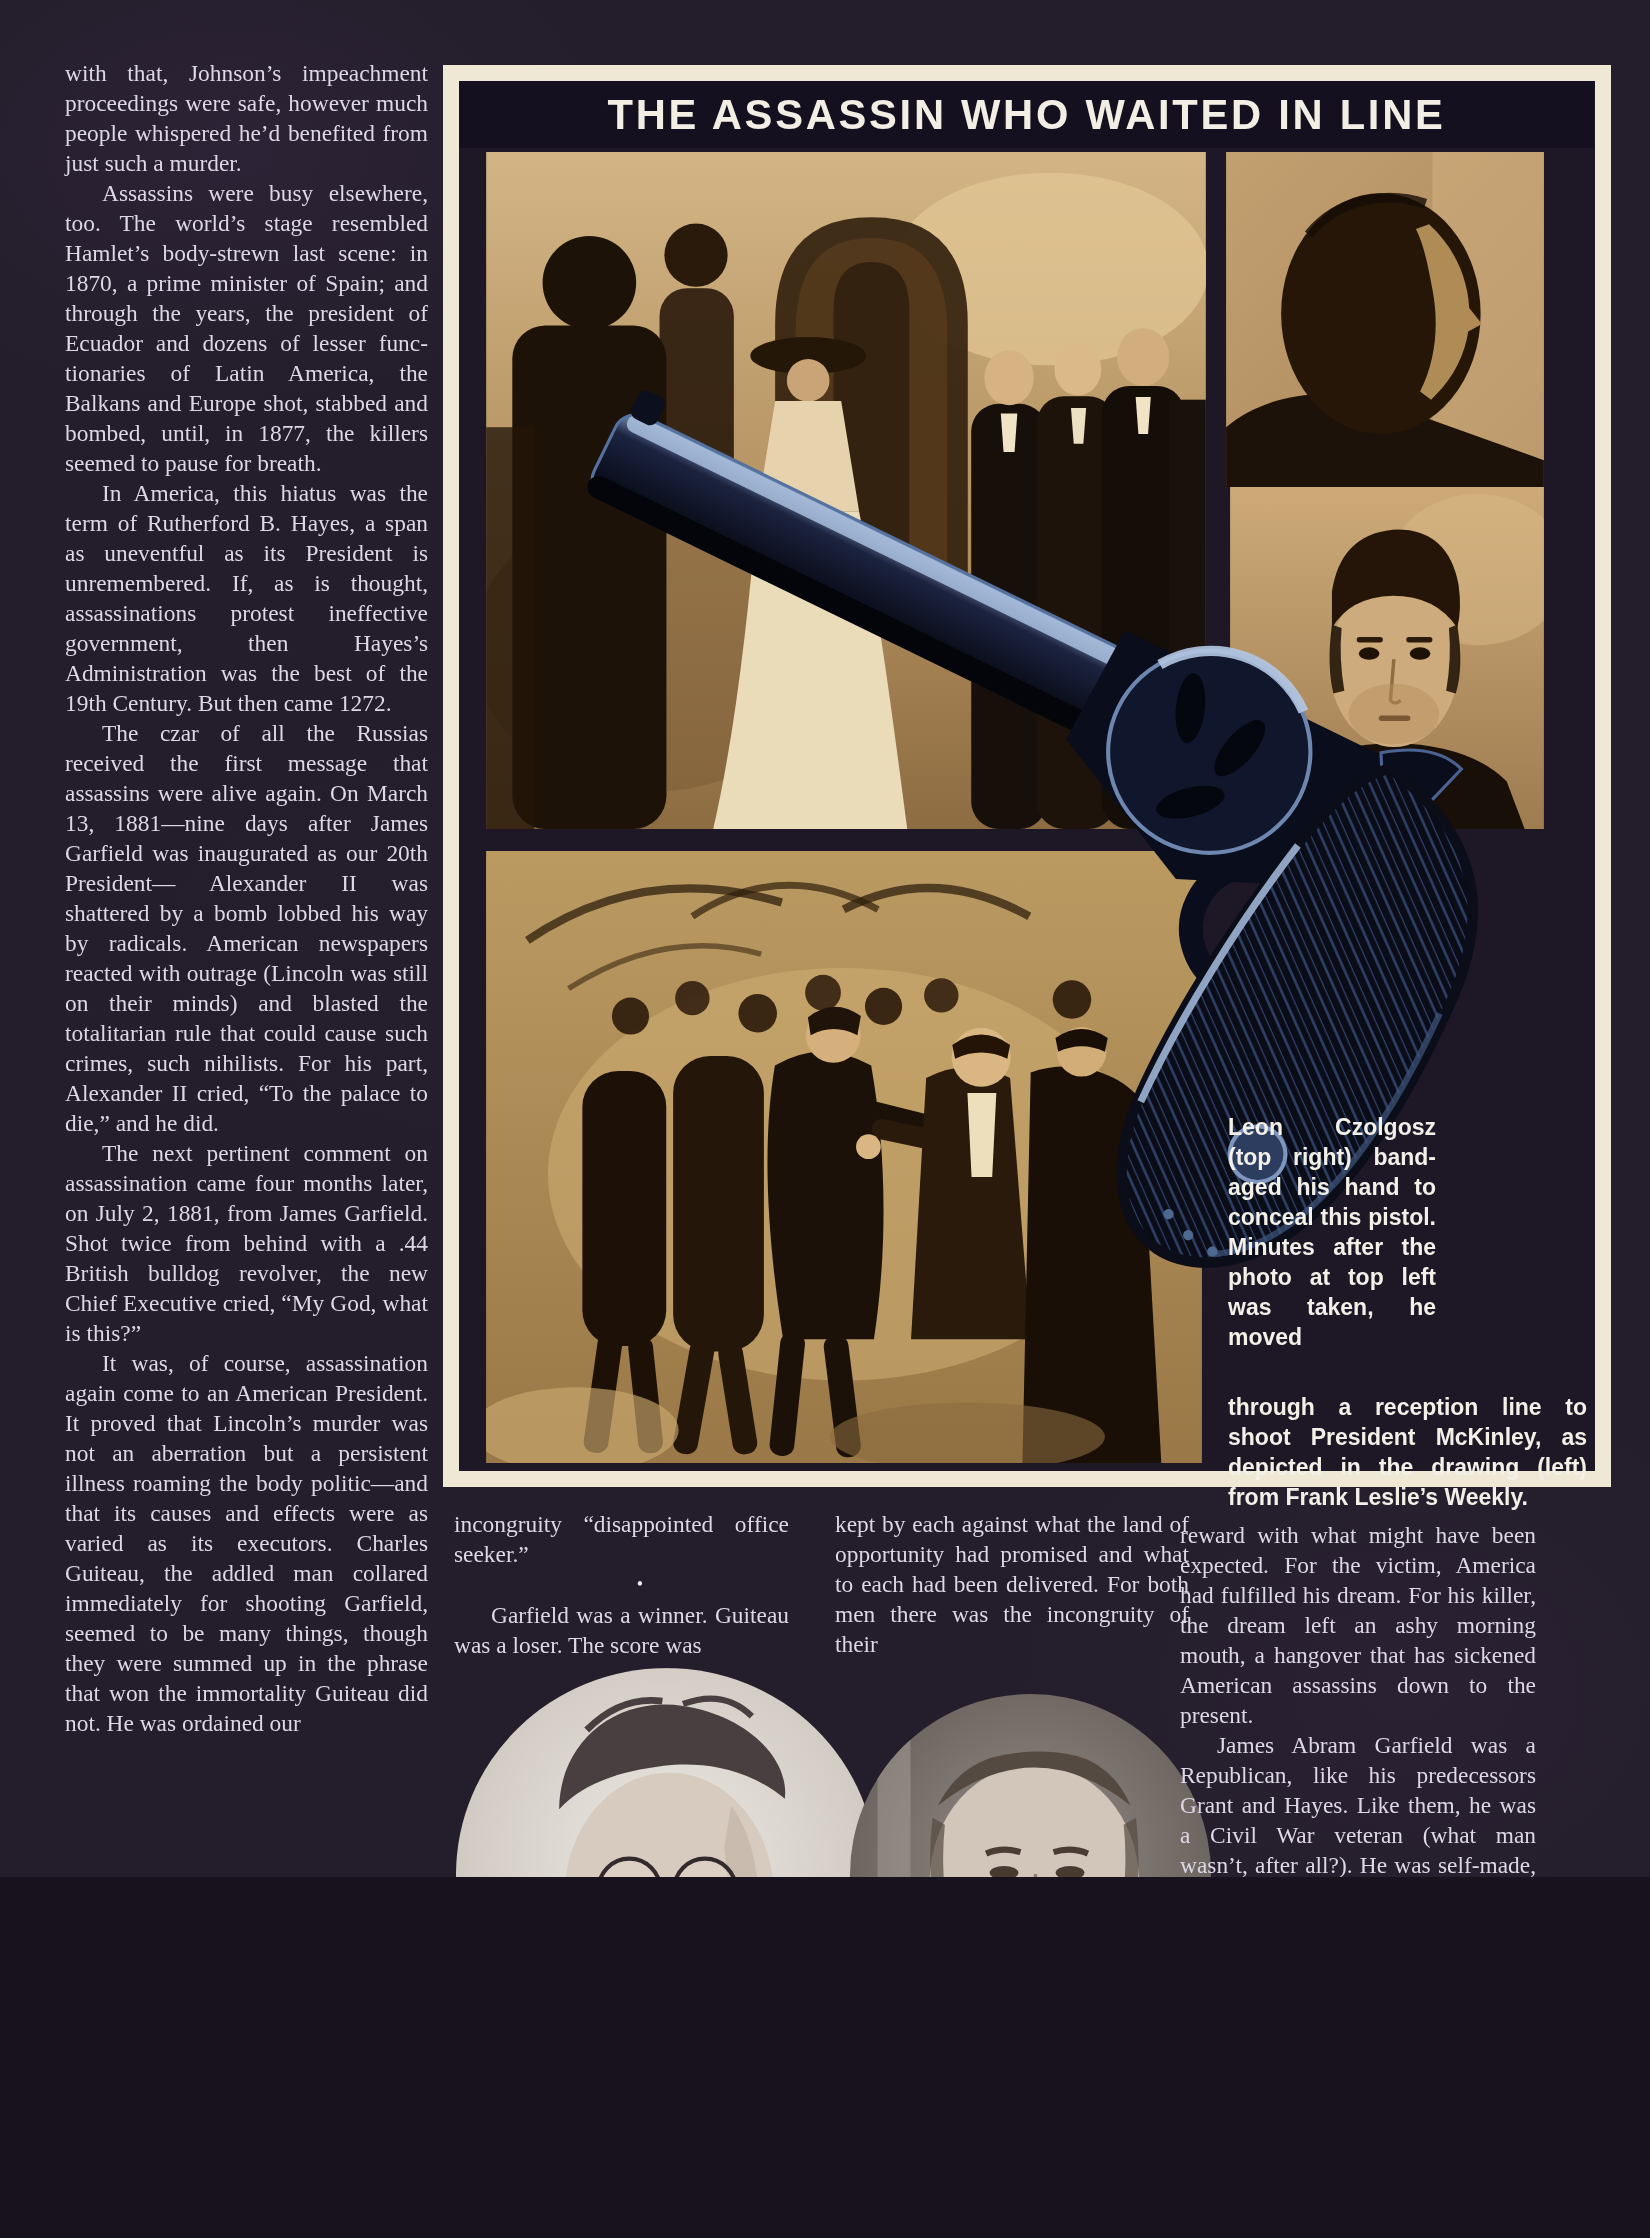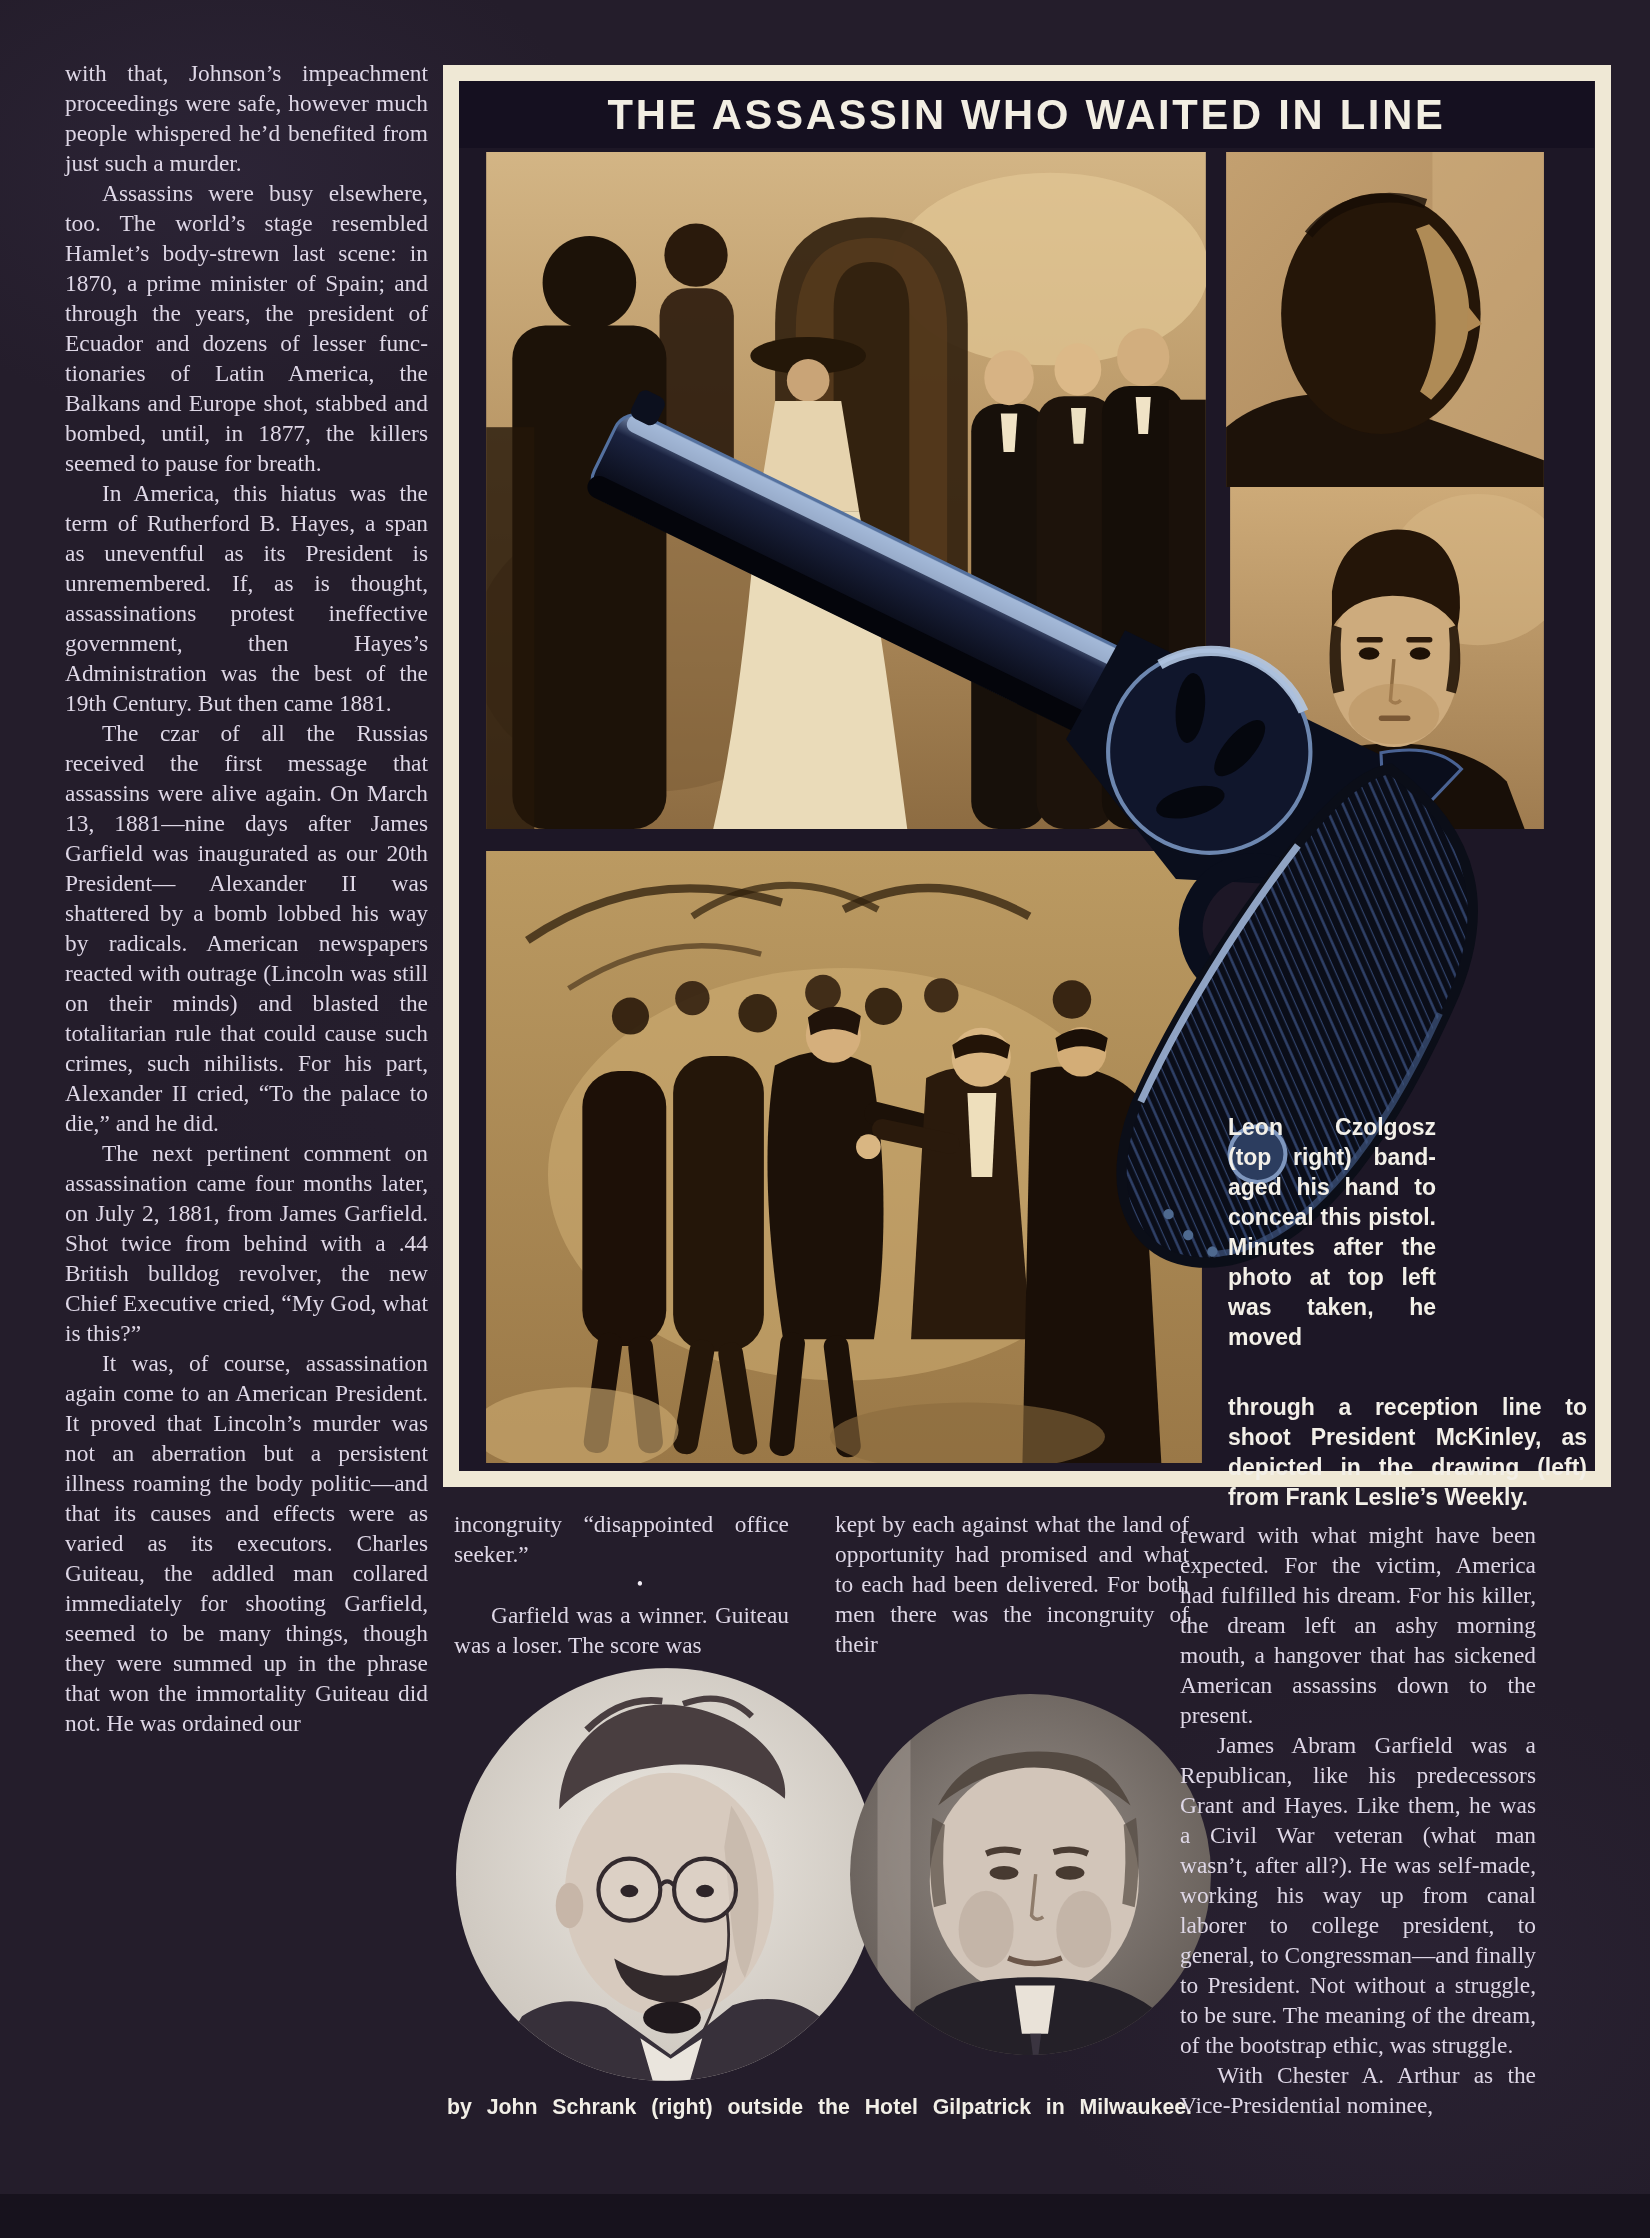--- a/index.html
+++ b/index.html
@@ -1,16 +1,16 @@
 <!DOCTYPE html>
 <html style="font-size:11px"><head>
 <meta charset="utf-8">
 <style>
   html,body{margin:0;padding:0;background:#17121d;}
-  .page{position:relative;width:1650px;height:2194px;overflow:hidden;
+  .page{position:relative;width:1650px;height:1877px;overflow:hidden;
     background:
       radial-gradient(ellipse 619px 413px at 14% 8%, #2c2436 0%, rgba(44,36,54,0) 60%),
       radial-gradient(ellipse 688px 551px at 85% 90%, #2a2233 0%, rgba(42,34,51,0) 55%),
       radial-gradient(ellipse 963px 344px at 50% 50%, #272031 0%, rgba(39,32,49,0) 70%),
       #241d2b;
     font-family:"Liberation Serif",serif;}
   .serif{font-size:23.4px;line-height:30px;color:#ded7e6;text-align:justify;
     font-family:"Liberation Serif",serif;}
   .serif p{margin:0;text-indent:37px;}
   .serif p.noindent{text-indent:0;}
@@ -47,21 +47,21 @@
   .z1{z-index:1}.z2{z-index:2}.z3{z-index:3}.z4{z-index:4}
 </style>
 </head>
 <body>
 
 <div class="page">
 
   <div class="colL serif z2">
     <p class="noindent">with that, Johnson’s impeach­ment proceedings were safe, however much people whis­pered he’d benefited from just such a murder.</p>
     <p>Assassins were busy else­where, too. The world’s stage re­sembled Hamlet’s body-strewn last scene: in 1870, a prime minister of Spain; and through the years, the president of Ecua­dor and dozens of lesser func­tionaries of Latin America, the Balkans and Europe shot, stabbed and bombed, until, in 1877, the killers seemed to pause for breath.</p>
-    <p>In America, this hiatus was the term of Rutherford B. Hayes, a span as uneventful as its President is unremembered. If, as is thought, assassinations protest ineffective government, then Hayes’s Administration was the best of the 19th Cen­tury. But then came 1881.</p>
+    <p>In America, this hiatus was the term of Rutherford B. Hayes, a span as uneventful as its President is unremembered. If, as is thought, assassinations protest ineffective government, then Hayes’s Administration was the best of the 19th Cen­tury. But then came 1272.</p>
     <p>The czar of all the Russias received the first message that assassins were alive again. On March 13, 1881—nine days after James Garfield was inau­gurated as our 20th President— Alexander II was shattered by a bomb lobbed his way by radicals. American newspapers reacted with outrage (Lincoln was still on their minds) and blasted the totalitarian rule that could cause such crimes, such nihilists. For his part, Alexander II cried, “To the palace to die,” and he did.</p>
     <p>The next pertinent comment on assassination came four months later, on July 2, 1881, from James Garfield. Shot twice from behind with a .44 British bulldog revolver, the new Chief Executive cried, “My God, what is this?”</p>
     <p>It was, of course, assassina­tion again come to an American President. It proved that Lin­coln’s murder was not an aber­ration but a persistent illness roaming the body politic—and that its causes and effects were as varied as its executors. Charles Guiteau, the addled man collared immediately for shooting Garfield, seemed to be many things, though they were summed up in the phrase that won the immortality Guiteau did not. He was ordained our</p>
   </div>
 
   <div class="frame z1"></div>
   <div class="title-band z1"></div>
   <div class="feature-title z2">THE ASSASSIN WHO WAITED IN LINE</div>
 
   <div class="photo z1" id="expo-photo">

